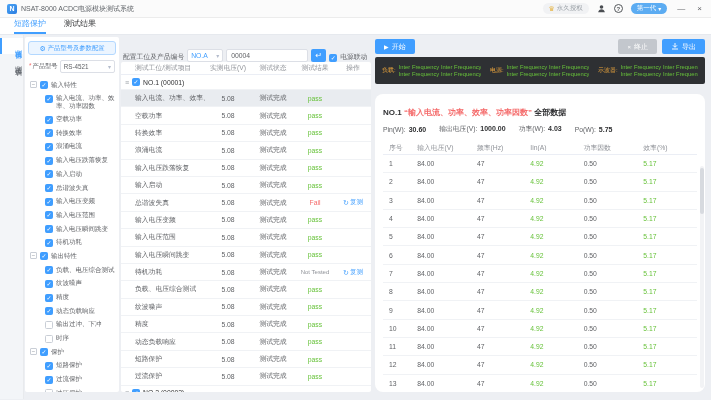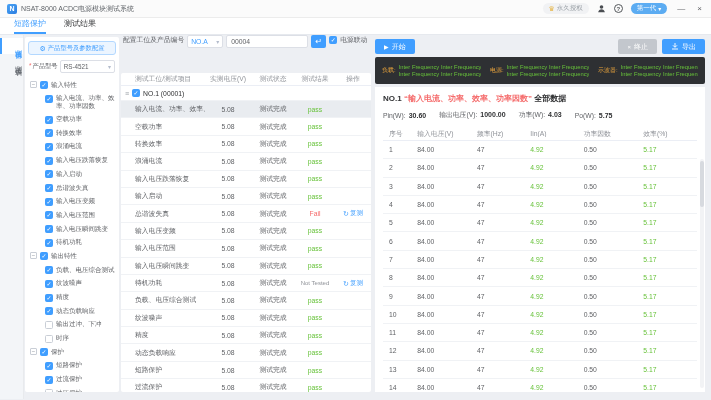--- a/index.html
+++ b/index.html
@@ -43,21 +43,21 @@
   .tree{margin-top:5px}
   .tnode{display:flex;align-items:flex-start;gap:3px;padding:2.6px 0 2.6px 2px;font-size:6.5px;color:#606266;line-height:1.2}
   .tnode.child{padding-left:17px}
   .twisty{width:7px;height:7px;border:1px solid #c9ced6;color:#8a9099;font-size:6px;line-height:5px;text-align:center;border-radius:1px;background:#fff;flex:none;margin-top:.5px}
   .cb{width:8px;height:8px;border:1px solid #c9ced6;border-radius:1.5px;background:#fff;display:inline-flex;align-items:center;justify-content:center;font-size:6px;color:transparent;flex:none;cursor:pointer;line-height:1;margin-top:.5px}
   .cb.on{background:#409EFF;border-color:#409EFF;color:#fff}
   .tlabel{flex:1}
 
   
   .center{width:250px;display:flex;flex-direction:column;margin-left:2px;flex:none}
-  .station-bar{height:38px;display:flex;align-items:flex-start;gap:3px;padding:0 2px}
+  .station-bar{height:27px;display:flex;align-items:flex-end;gap:3px;padding:0 2px}
   .sb-label{font-size:6.8px;color:#606266;white-space:nowrap}
   .station-select{width:36px;height:13px;border:1px solid #dcdfe6;border-radius:2px;background:#fff;display:flex;align-items:center;justify-content:space-between;padding:0 3px;font-size:6.8px;color:#409EFF;cursor:pointer}
   .product-input{width:82px;height:13px;border:1px solid #dcdfe6;border-radius:2px;font-size:6.8px;color:#606266;padding:0 4px;outline:none}
   .enter-btn{width:15px;height:13px;background:#409EFF;border:none;border-radius:2px;display:flex;align-items:center;justify-content:center;color:#fff;font-size:8px;line-height:1;cursor:pointer}
   .cb-label{font-size:6.8px;color:#606266}
   .table-card{flex:1;background:#fff;border-radius:2px;margin-bottom:7px;overflow:hidden;display:flex;flex-direction:column}
   .ct-head{display:flex;height:13px;align-items:center;border-bottom:1px solid #ebeef5;font-size:6.8px;color:#909399;flex:none}
   .hc{text-align:center}
   .hc0{flex:1;text-align:left;padding-left:14px}
   .hc1{width:46px}.hc2{width:44px}.hc3{width:40px}.hc4{width:36px}
@@ -83,21 +83,21 @@
   .btn{height:15px;border:none;border-radius:2px;font-size:7px;display:flex;align-items:center;gap:3px;padding:0 9px;color:#fff;cursor:pointer;line-height:1}
   .btn.primary{background:#409EFF}
   .btn.disabled{background:#c3c7cd}
   .spacer{flex:1}
   .bi{font-size:6px;line-height:1}
   .console{height:27px;background:#2e3033;border-radius:2px;margin-top:1px;display:flex;align-items:center;padding:2px 7px;gap:8px;flex:none}
   .cg{display:flex;gap:3px;flex:1;min-width:0}
   .cg-label{color:#E6A23C;font-size:6px;white-space:nowrap;padding-top:2px}
   .cg-lines{display:flex;flex-direction:column;gap:1.5px;min-width:0}
   .cg-line{color:#67C23A;font-size:5.8px;white-space:nowrap;overflow:hidden}
-  .result-card{flex:1;background:#fff;border-radius:0;margin-top:3px;padding:6px 8px 0;overflow:hidden;position:relative}
+  .result-card{flex:1;background:#fff;border-radius:8px;margin-top:10px;padding:13px 8px 0;overflow:hidden;position:relative}
   .rc-title{font-size:8px;color:#303133;font-weight:bold}
   .rc-name{color:#F56C6C}
   .rc-stats{display:flex;gap:13px;margin-top:6px;align-items:center}
   .stat{font-size:6.8px;color:#606266;display:flex;gap:3px;align-items:baseline}
   .s-val{color:#303133;font-size:7px}
   .rt-head{display:flex;margin-top:7px;height:14px;align-items:center;border-bottom:1px solid #ebeef5;font-size:6.8px;color:#909399}
   .rt-row{display:flex;height:18.3px;align-items:center;border-bottom:1px solid #f0f2f5;font-size:6.8px;color:#606266}
   .rcell{padding-left:6px;white-space:nowrap;overflow:hidden}
   .rc0{width:9%}.rc1{width:19%}.rc2{width:17%}.rc3{width:17%}.rc4{width:19%}.rc5{width:19%}
   .green{color:#67C23A}

